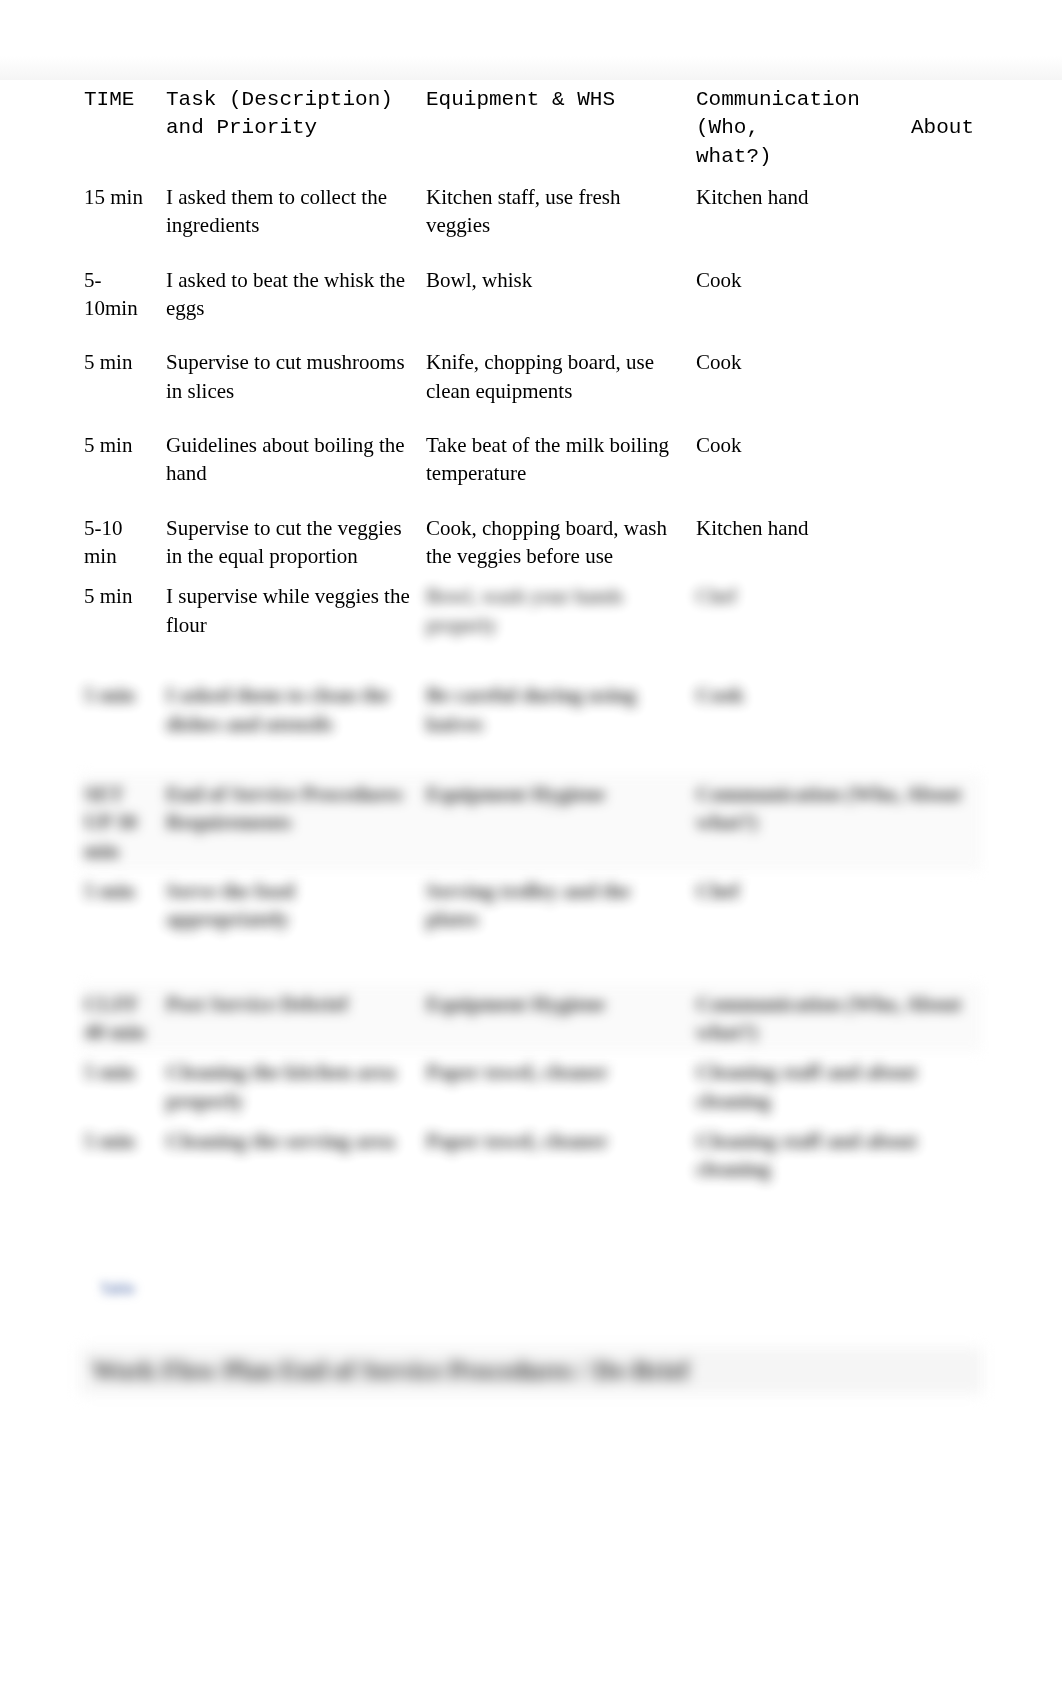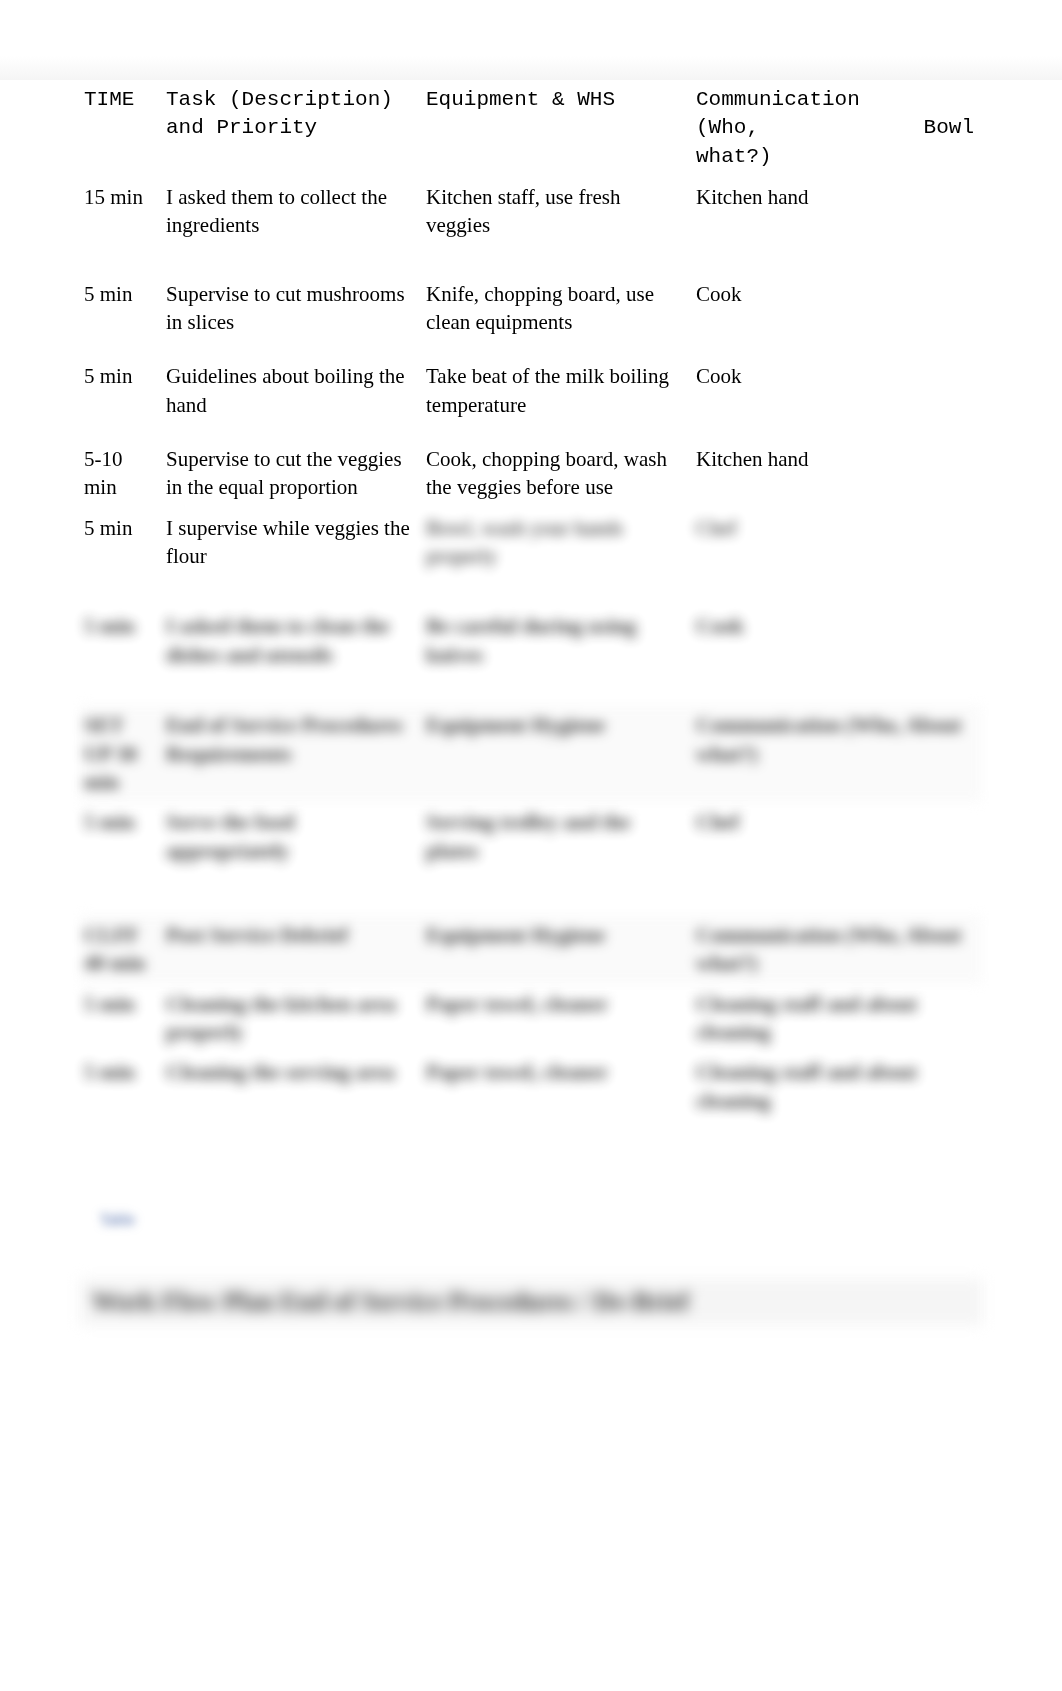--- a/index.html
+++ b/index.html
@@ -80,36 +80,42 @@
     </colgroup>
     <tbody>
         <tr class="hdr">
       <td>TIME</td>
       <td>Task (Description) and Priority</td>
       <td>Equipment &amp; WHS</td>
       <td>
         <div>Communication</div>
         <div style="display:flex;justify-content:space-between;text-align:center;">
           <span>(Who,</span>
-          <span>Bowl</span>
+          <span>About</span>
         </div>
         <div> what?)</div>
       </td>
     </tr>
 
     <tr class="row">
       <td>15 min</td>
       <td>I asked them to collect the ingredients</td>
       <td>Kitchen staff, use fresh veggies</td>
       <td>Kitchen hand</td>
     </tr>
     <tr class="sep-row">
           <td colspan="4"></td>
         </tr>
 
+    <tr class="row">
+      <td>5-10min</td>
+      <td class="justify">I asked to beat the whisk the eggs</td>
+      <td>Bowl, whisk</td>
+      <td>Cook</td>
+    </tr>
     <tr class="sep-row">
           <td colspan="4"></td>
         </tr>
 
     <tr class="row">
       <td>5 min</td>
       <td class="justify">Supervise to cut mushrooms in slices</td>
       <td class="justify">Knife, chopping board, use clean equipments</td>
       <td>Cook</td>
     </tr>

